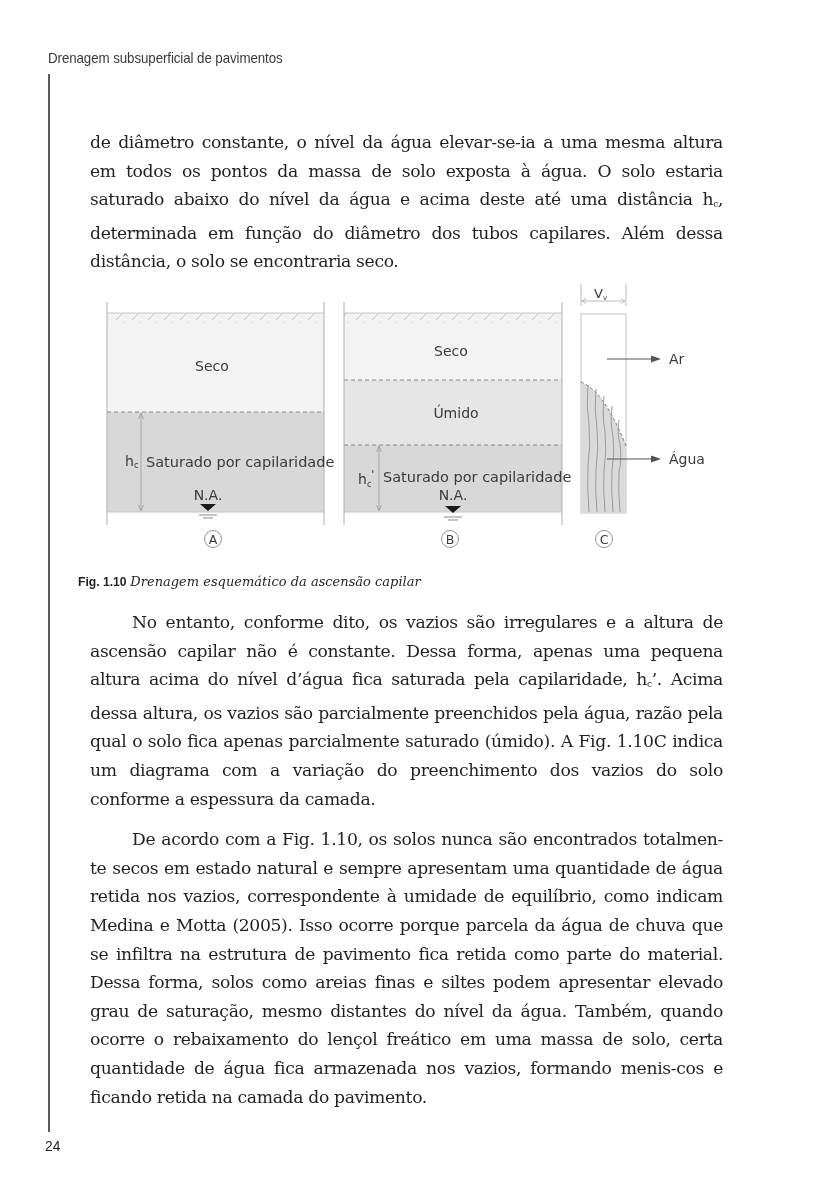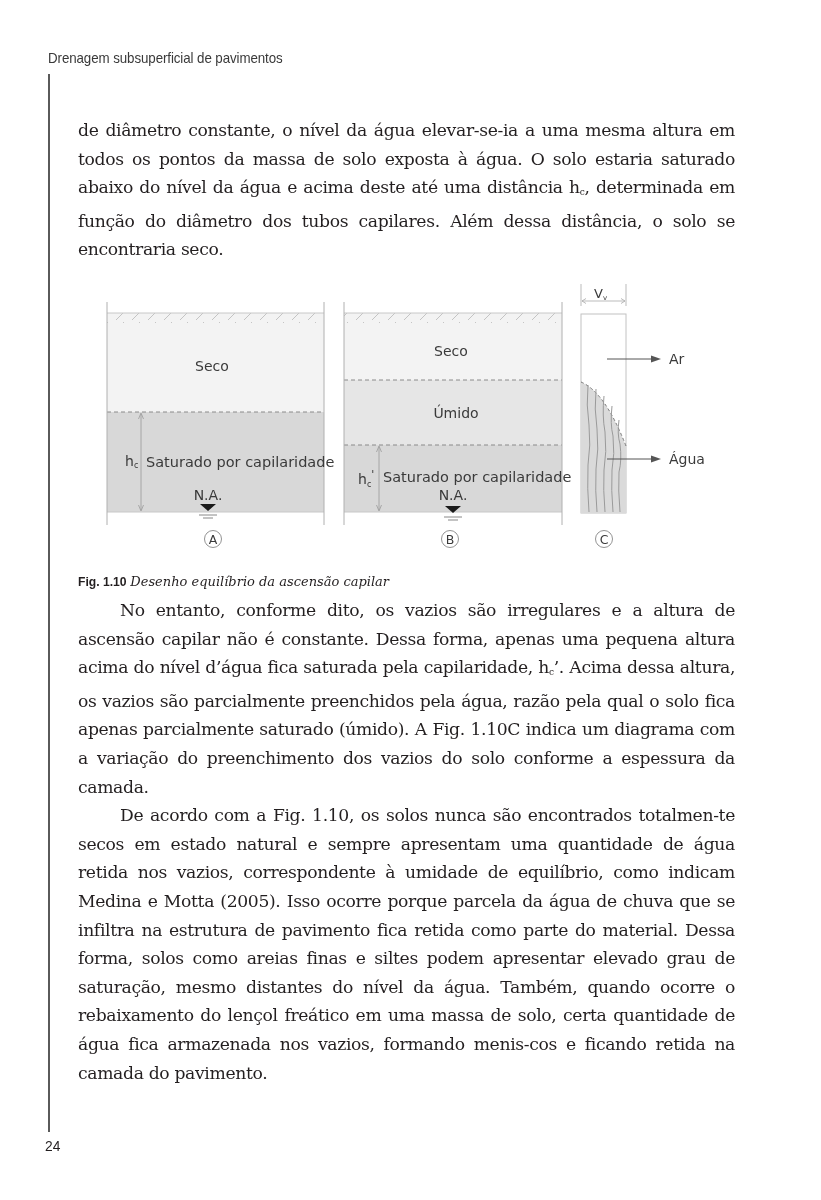--- a/index.html
+++ b/index.html
@@ -3,21 +3,21 @@
 <meta charset="utf-8">
 <style>
   html, body { margin: 0; padding: 0; background: #ffffff; }
   body { width: 821px; height: 1200px; position: relative; overflow: hidden; font-family: "DejaVu Serif", serif; color: #231f20; }
 
   .running-head { position: absolute; left: 48px; top: 50px; font-family: "Liberation Sans", sans-serif; font-size: 14.5px; color: #3a3a3a; letter-spacing: -0.1px; transform: scaleX(0.92); transform-origin: left; }
   .margin-rule { position: absolute; left: 48px; top: 74px; width: 2px; height: 1058px; background: #5a5a5a; }
   .folio { position: absolute; left: 45px; top: 1137px; font-family: "Liberation Sans", sans-serif; font-size: 15px; color: #231f20; transform: scaleX(0.92); transform-origin: left; }
 
   .text-block { position: absolute; left: 78px; width: 657px; font-family: "DejaVu Serif", serif; font-size: 17.2px; line-height: 28.6px; text-align: justify; color: #231f20; letter-spacing: -0.35px; }
-  .text-block p { margin: 0; }
+  .text-block p { margin: 12px; }
   .indent { text-indent: 42px; }
   .sub { font-size: 9px; vertical-align: -2px; }
 
   #para-top { top: 116px; }
   #para-bottom { top: 596px; }
 
   .figure { position: absolute; left: 100px; top: 278px; width: 640px; height: 280px; }
   .caption { position: absolute; left: 78px; top: 573px; font-size: 13.5px; color: #231f20; }
   .caption .fig-label { font-family: "Liberation Sans", sans-serif; font-weight: bold; transform: scaleX(0.9); display: inline-block; transform-origin: left; margin-right: -6px; }
   .caption .fig-title { font-family: "DejaVu Serif", serif; font-style: italic; font-size: 13px; }
@@ -111,21 +111,21 @@
     <line x1="607" y1="459" x2="655" y2="459" stroke="#555" stroke-width="1"></line>
     <path d="M651,455.5 L661,459 L651,462.5 Z" fill="#555"></path>
     <text class="fig-text" x="669" y="464" font-size="14">Água</text>
     <circle cx="604" cy="539" r="8.5" fill="none" stroke="#777" stroke-width="0.8"></circle>
     <text class="fig-text" x="604" y="544" font-size="12.5" text-anchor="middle">C</text>
   </g>
 </svg>
 
 <div class="caption">
   <span class="fig-label">Fig. 1.10</span>
-  <span class="fig-title">Desenho equilíbrio da ascensão capilar</span>
+  <span class="fig-title">Drenagem esquemático da ascensão capilar</span>
 </div>
 
 <div class="text-block" id="para-bottom">
   <p class="indent"><span>No entanto, conforme dito, os vazios são irregulares e a altura de ascensão capilar não é constante. Dessa forma, apenas uma pequena altura acima do nível d’água fica saturada pela capilaridade, h</span><span class="sub">c</span><span>’. Acima dessa altura, os vazios são parcialmente preenchidos pela água, razão pela qual o solo fica apenas parcialmente saturado (úmido). A Fig. 1.10C indica um diagrama com a variação do preenchimento dos vazios do solo conforme a espessura da camada.</span></p>
   <p class="indent">De acordo com a Fig. 1.10, os solos nunca são encontrados totalmen-te secos em estado natural e sempre apresentam uma quantidade de água retida nos vazios, correspondente à umidade de equilíbrio, como indicam Medina e Motta (2005). Isso ocorre porque parcela da água de chuva que se infiltra na estrutura de pavimento fica retida como parte do material. Dessa forma, solos como areias finas e siltes podem apresentar elevado grau de saturação, mesmo distantes do nível da água. Também, quando ocorre o rebaixamento do lençol freático em uma massa de solo, certa quantidade de água fica armazenada nos vazios, formando menis-cos e ficando retida na camada do pavimento.</p>
 </div>
 
 <div class="folio">24</div>
 
 </body></html>

